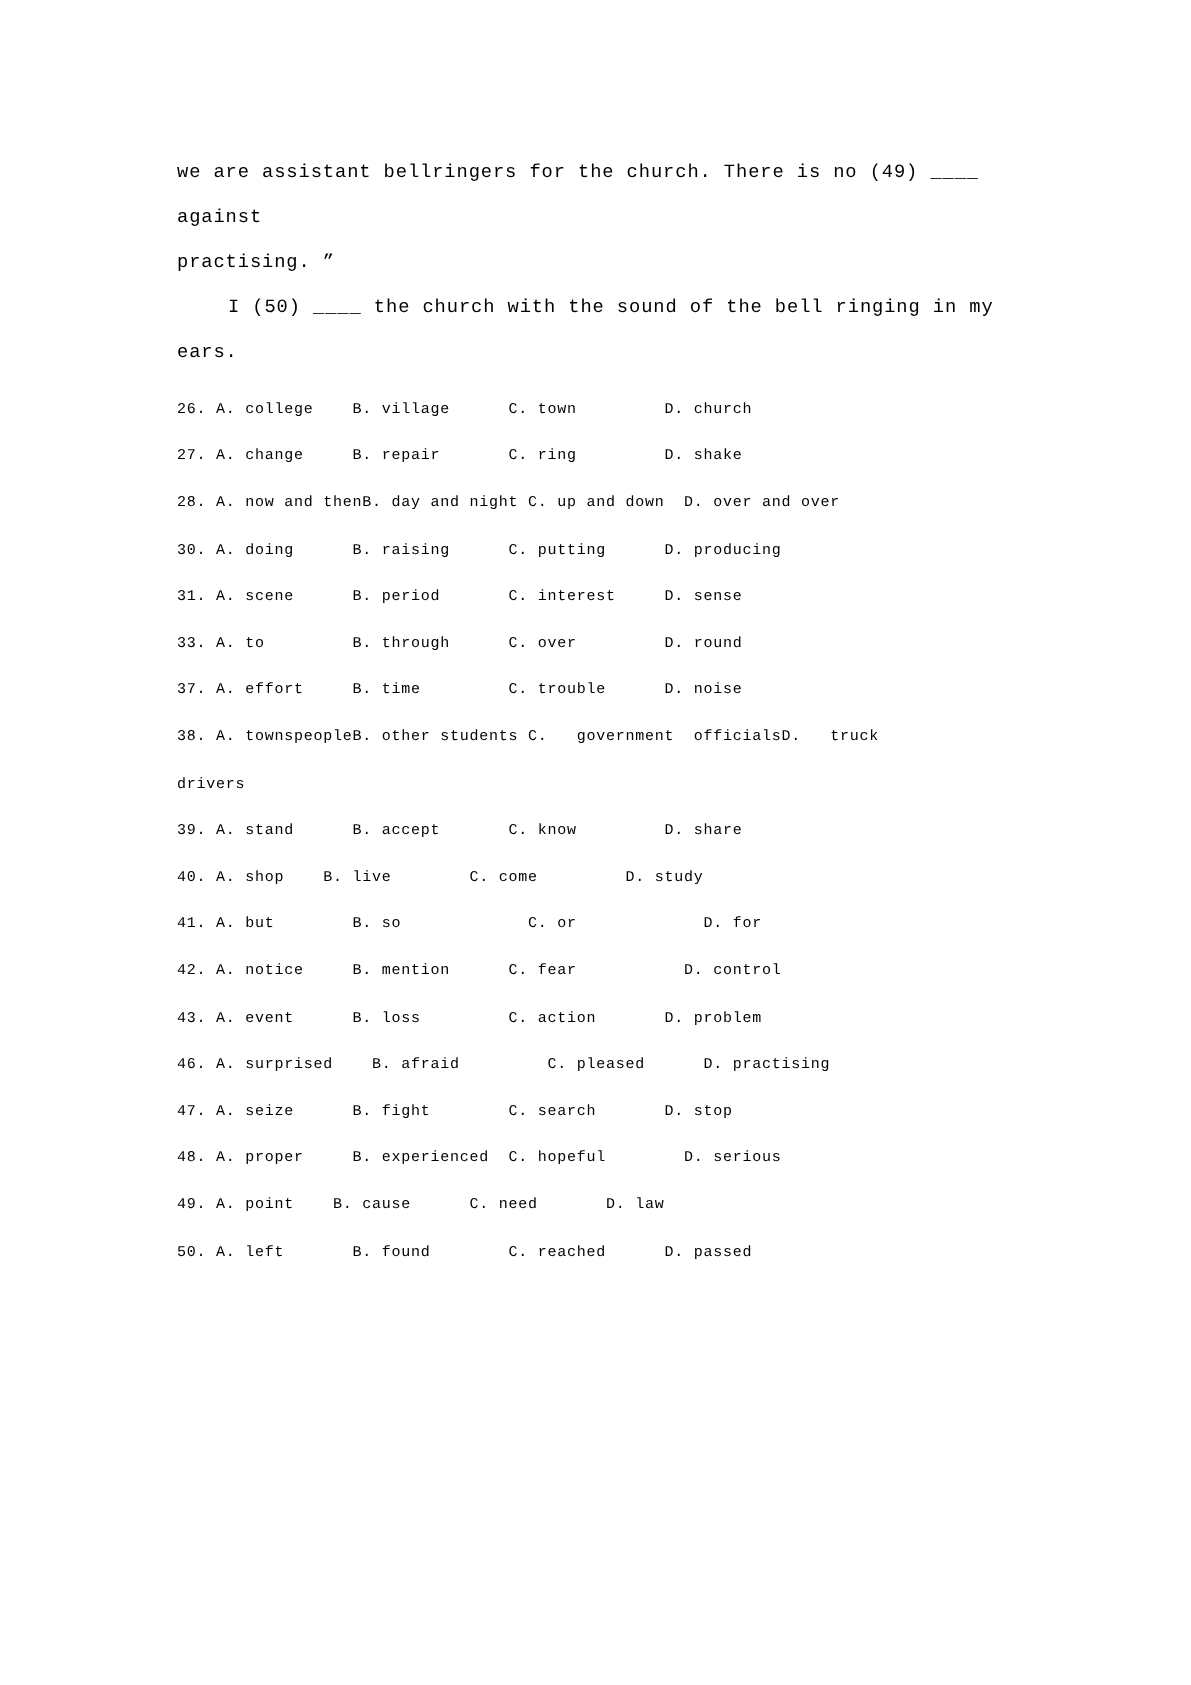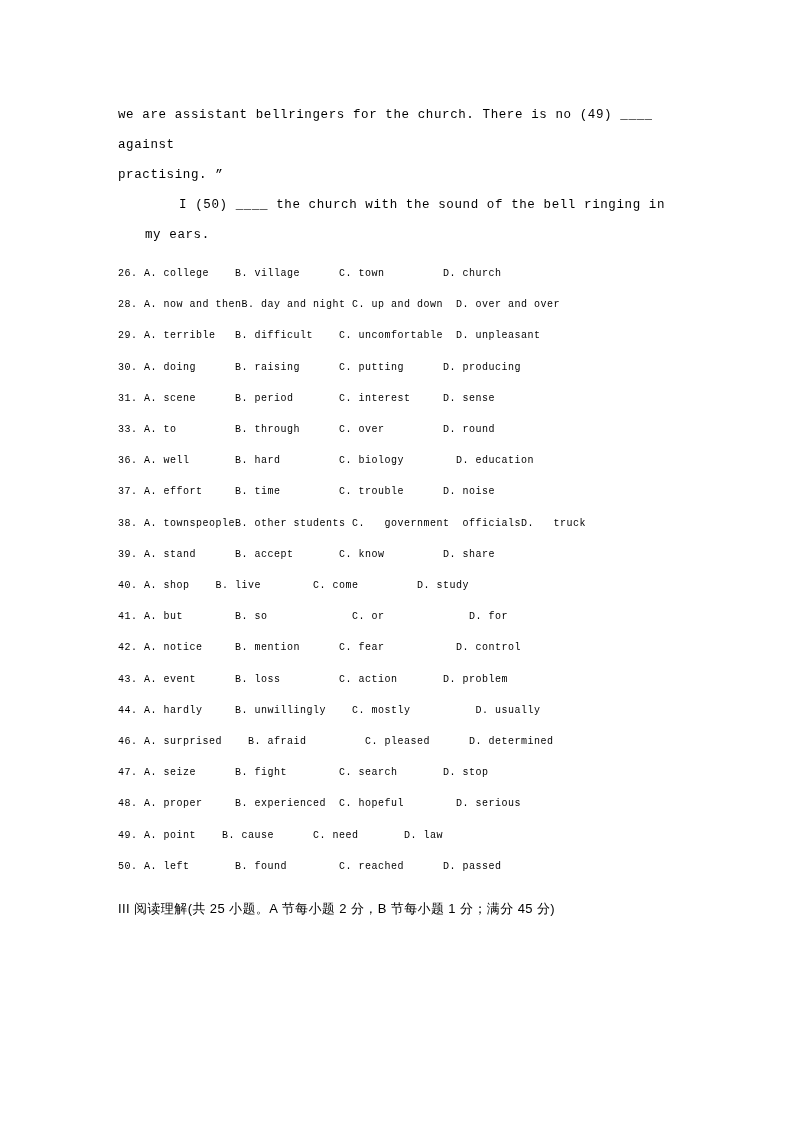--- a/index.html
+++ b/index.html
@@ -24,21 +24,20 @@
     width: 558px;
   }
   .para {
     font-size: 12.5px;
     line-height: 30px;
     letter-spacing: 0.6px;
     white-space: pre-wrap;
   }
   .para.indent {
     text-indent: 34px;
-    margin-left: 27px;
   }
   .qlist {
     margin-top: 8px;
   }
   .qrow {
     font-size: 10px;
     line-height: 31.2px;
     letter-spacing: 0.5px;
     white-space: pre;
     position: relative;
@@ -62,36 +61,34 @@
 
 <div class="page">
   <div class="content">
 
     <div class="para">we are assistant bellringers for the church. There is no (49) ____ against</div>
     <div class="para">practising. ”</div>
     <div class="para indent">I (50) ____ the church with the sound of the bell ringing in my ears.</div>
 
     <div class="qlist">
         <div class="qrow"><span class="num">26.</span><span> A. college    B. village      C. town         D. church</span></div>
+        <div class="qrow"><span class="num">27.</span><span> A. change     B. repair       C. ring         D. shake</span></div>
         <div class="qrow"><span class="num">28.</span><span> A. now and thenB. day and night C. up and down  D. over and over</span></div>
-        <div class="qrow"><span class="num">29.</span><span> A. terrible   B. difficult    C. uncomfortable  D. unpleasant</span></div>
         <div class="qrow"><span class="num">30.</span><span> A. doing      B. raising      C. putting      D. producing</span></div>
         <div class="qrow"><span class="num">31.</span><span> A. scene      B. period       C. interest     D. sense</span></div>
         <div class="qrow"><span class="num">33.</span><span> A. to         B. through      C. over         D. round</span></div>
-        <div class="qrow"><span class="num">36.</span><span> A. well       B. hard         C. biology        D. education</span></div>
         <div class="qrow"><span class="num">37.</span><span> A. effort     B. time         C. trouble      D. noise</span></div>
         <div class="qrow"><span class="num">38.</span><span> A. townspeopleB. other students C.   government  officialsD.   truck</span></div>
+        <div class="qrow qwrap">drivers</div>
         <div class="qrow"><span class="num">39.</span><span> A. stand      B. accept       C. know         D. share</span></div>
         <div class="qrow"><span class="num">40.</span><span> A. shop    B. live        C. come         D. study</span></div>
         <div class="qrow"><span class="num">41.</span><span> A. but        B. so             C. or             D. for</span></div>
         <div class="qrow"><span class="num">42.</span><span> A. notice     B. mention      C. fear           D. control</span></div>
         <div class="qrow"><span class="num">43.</span><span> A. event      B. loss         C. action       D. problem</span></div>
-        <div class="qrow"><span class="num">44.</span><span> A. hardly     B. unwillingly    C. mostly          D. usually</span></div>
-        <div class="qrow"><span class="num">46.</span><span> A. surprised    B. afraid         C. pleased      D. determined</span></div>
+        <div class="qrow"><span class="num">46.</span><span> A. surprised    B. afraid         C. pleased      D. practising</span></div>
         <div class="qrow"><span class="num">47.</span><span> A. seize      B. fight        C. search       D. stop</span></div>
         <div class="qrow"><span class="num">48.</span><span> A. proper     B. experienced  C. hopeful        D. serious</span></div>
         <div class="qrow"><span class="num">49.</span><span> A. point    B. cause      C. need       D. law</span></div>
         <div class="qrow"><span class="num">50.</span><span> A. left       B. found        C. reached      D. passed</span></div>
       </div>
 
-    <div class="footer">III 阅读理解(共 25 小题。A 节每小题 2 分，B 节每小题 1 分；满分 45 分)</div>
   </div>
 </div>
 
 </body></html>

